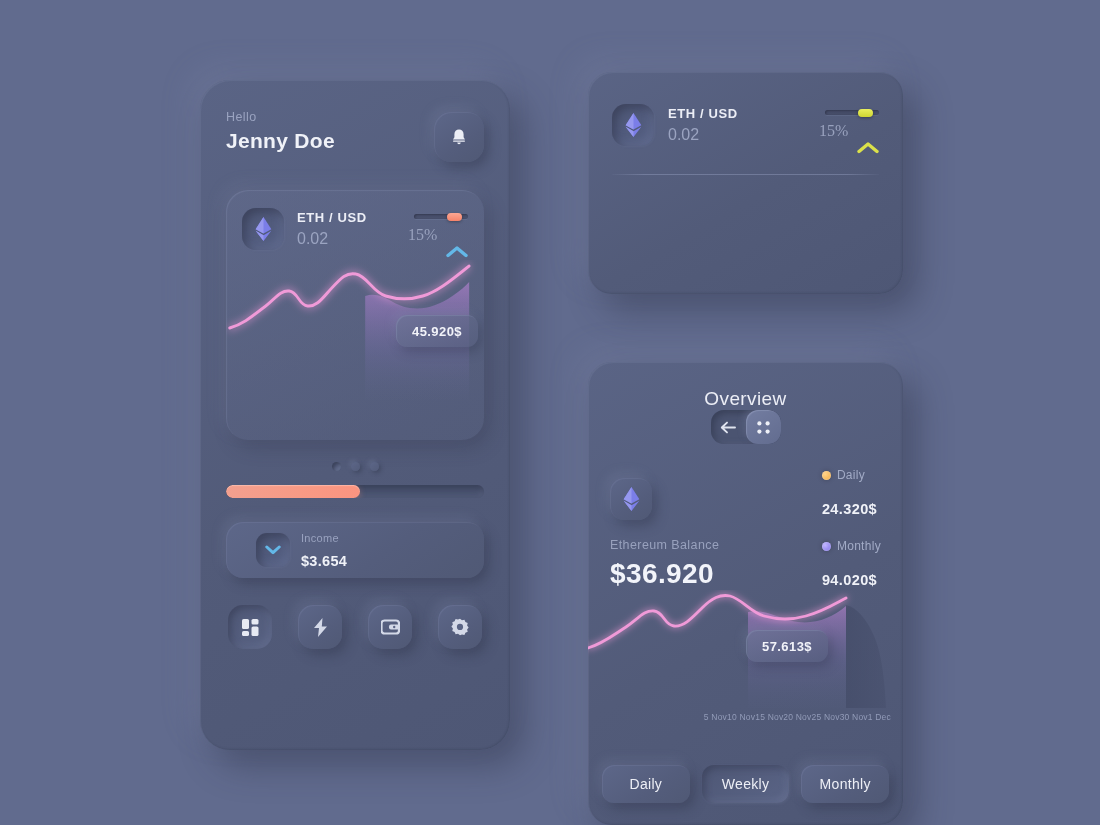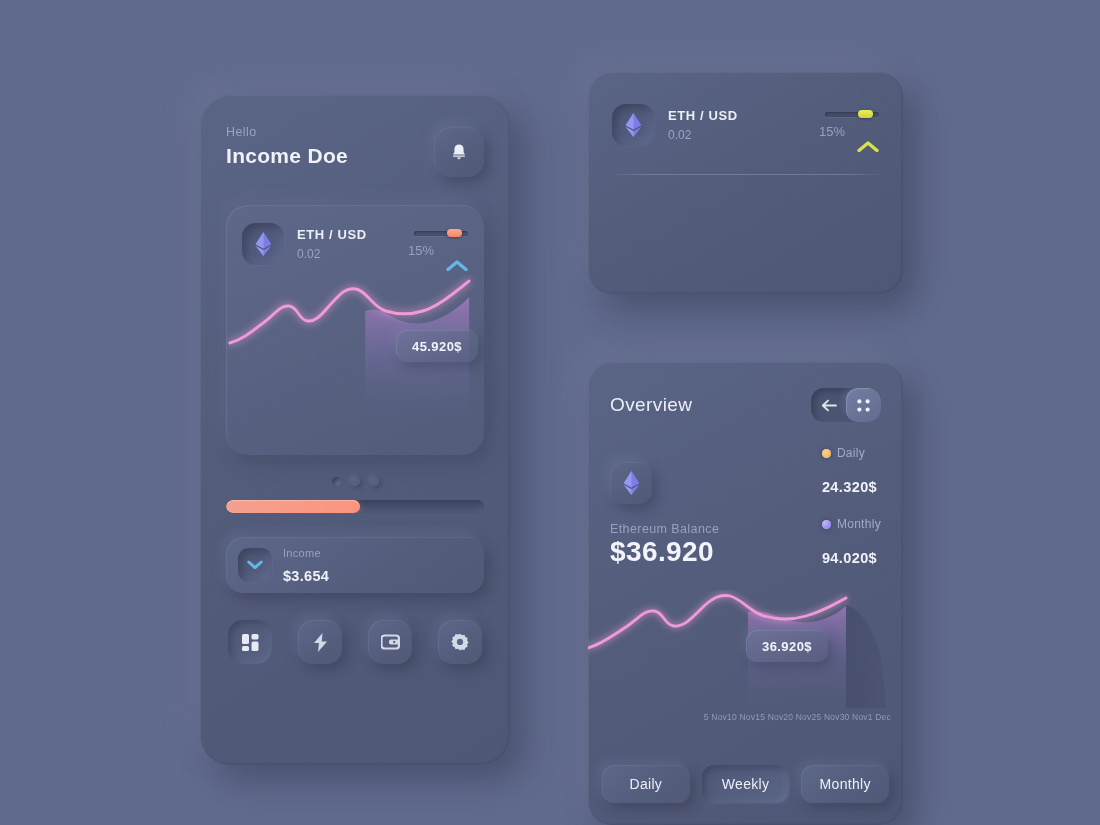--- a/index.html
+++ b/index.html
@@ -50,21 +50,21 @@
     box-shadow:
       inset 4px 4px 9px rgba(44,49,70,0.48),
       inset -4px -4px 9px rgba(136,146,180,0.22),
       1px 1px 2px rgba(140,150,182,0.10);
   }
 
   
   #phone-left {
     position: absolute;
     left: 200px;
-    top: 95px;
+    top: 80px;
     width: 310px;
     height: 670px;
     border-radius: 30px;
     padding: 30px 26px 0 26px;
     overflow: hidden;
   }
 
   .greet-row {
     display: flex;
     align-items: flex-start;
@@ -120,21 +120,21 @@
     flex: none;
   }
   .ticker-meta { flex: 1 1 auto; }
   .ticker-pair {
     font-size: 13px;
     font-weight: bold;
     color: #eceef6;
     letter-spacing: 0.6px;
   }
   .ticker-val {
-    font-size: 12px;
+    font-size: 16px;
     color: #9ba4c1;
     margin-top: 5px;
   }
   .ticker-right {
     text-align: right;
     flex: none;
     width: 62px;
     position: relative;
   }
   .mini-slider {
@@ -145,25 +145,26 @@
     position: relative;
     margin-left: 8px;
   }
   .mini-thumb {
     position: absolute;
     top: -1.5px;
     width: 15px; height: 8px;
     border-radius: 4px;
   }
   .pct {
-    font-size: 13px;
+    font-size: 16px;
     color: #98a1bd;
     margin-top: 7px;
     text-align: left;
     padding-left: 2px;
+    font-family: Liberation Serif, serif;
   }
   .chev {
     position: absolute;
     right: 0; bottom: -14px;
     font-size: 0;
     line-height: 0;
   }
 
   
   .chart-wrap {
@@ -244,21 +245,21 @@
     gap: 20px;
     margin-top: 24px;
   }
   .ie-card {
     flex: 1 1 0;
     height: 56px;
     border-radius: 17px;
     display: flex;
     align-items: center;
     gap: 11px;
-    padding: 0 12px;
+    padding: 0 30px;
   }
   .ie-icon {
     width: 34px; height: 34px;
     border-radius: 11px;
     flex: none;
     display: flex; align-items: center; justify-content: center;
   }
   .ie-label { font-size: 11px; color: #99a2bf; letter-spacing: 0.3px; }
   .ie-value { font-size: 14.5px; font-weight: bold; color: #f0f2f8; margin-top: 9px; letter-spacing: 0.3px; }
 
@@ -306,20 +307,21 @@
     width: 315px;
     height: 463px;
     border-radius: 24px;
     padding: 26px 22px 0 22px;
     overflow: hidden;
   }
   .ov-head {
     display: flex;
     align-items: center;
     justify-content: space-between;
+    flex-direction: column;
   }
   .ov-title {
     font-size: 19px;
     color: #eceef6;
     letter-spacing: 0.4px;
   }
   .seg {
     display: flex;
     border-radius: 13px;
     overflow: hidden;
@@ -350,20 +352,21 @@
   .ov-balance-label {
     font-size: 12.5px;
     color: #98a1bd;
     margin-top: 18px;
     letter-spacing: 0.4px;
   }
   .ov-balance {
     font-size: 28px;
     font-weight: bold;
     color: #f2f4fa;
+    margin-top: 6px;
     letter-spacing: 0.4px;
   }
   .ov-stats { text-align: left; padding-bottom: 2px; }
   .stat { margin-bottom: 22px; }
   .stat:last-child { margin-bottom: 0; }
   .stat-head { display: flex; align-items: center; gap: 6px; }
   .stat-dot {
     width: 9px; height: 9px; border-radius: 50%;
     flex: none;
     box-shadow: 0 0 5px rgba(0,0,0,0.25), inset 0 0 2px rgba(255,255,255,0.5);
@@ -417,21 +420,21 @@
 </head>
 <body>
 
 <div class="stage">
 
   <div class="card" id="phone-left">
 
     <div class="greet-row">
       <div>
         <div class="hello">Hello</div>
-        <div class="username">Income Doe</div>
+        <div class="username">Jenny Doe</div>
       </div>
       <div class="bell-btn raised">
         <svg width="18" height="19" viewBox="0 0 18 19">
           <path d="M9 1.6c-2.7 0-4.6 2-4.6 4.6v3.1L3 11.6h12l-1.4-2.3V6.2c0-2.6-1.9-4.6-4.6-4.6z" fill="#eceef5"></path>
           <rect x="3" y="12.4" width="12" height="1.3" rx="0.6" fill="#eceef5"></rect>
           <path d="M7.3 14.6c0 .95.76 1.7 1.7 1.7s1.7-.75 1.7-1.7z" fill="#eceef5"></path>
         </svg>
       </div>
     </div>
 
@@ -683,21 +686,21 @@
           <line x1="4" y1="110" x2="290" y2="110"></line>
         </g>
 
         <path d="M160 22 C178 18 192 30 210 32 C228 34 244 28 258 16 L258 118 L160 118 Z" fill="url(#fillO)"></path>
 
         <path d="M258 15 C268 17 278 28 286 46 C292 60 296 80 298 118 L258 118 Z" fill="url(#darkRight)"></path>
 
         <path d="M0 58 C14 54 24 46 38 37 C50 29 56 20 66 21 C76 22 76 35 86 36 C96 37 104 28 114 18 C124 8 132 4 142 6 C154 9 162 22 176 26 C190 30 204 30 218 26 C236 21 250 12 258 8" stroke="#f09ad8" stroke-width="2.8" fill="none" stroke-linecap="round" filter="url(#glowO)"></path>
       </svg>
 
-      <div class="tooltip" id="tooltip-ov">36.920$</div>
+      <div class="tooltip" id="tooltip-ov">57.613$</div>
 
       <div class="axis">
         <span>5 Nov</span>
         <span>10 Nov</span>
         <span>15 Nov</span>
         <span>20 Nov</span>
         <span>25 Nov</span>
         <span>30 Nov</span>
         <span>1 Dec</span>
       </div>

